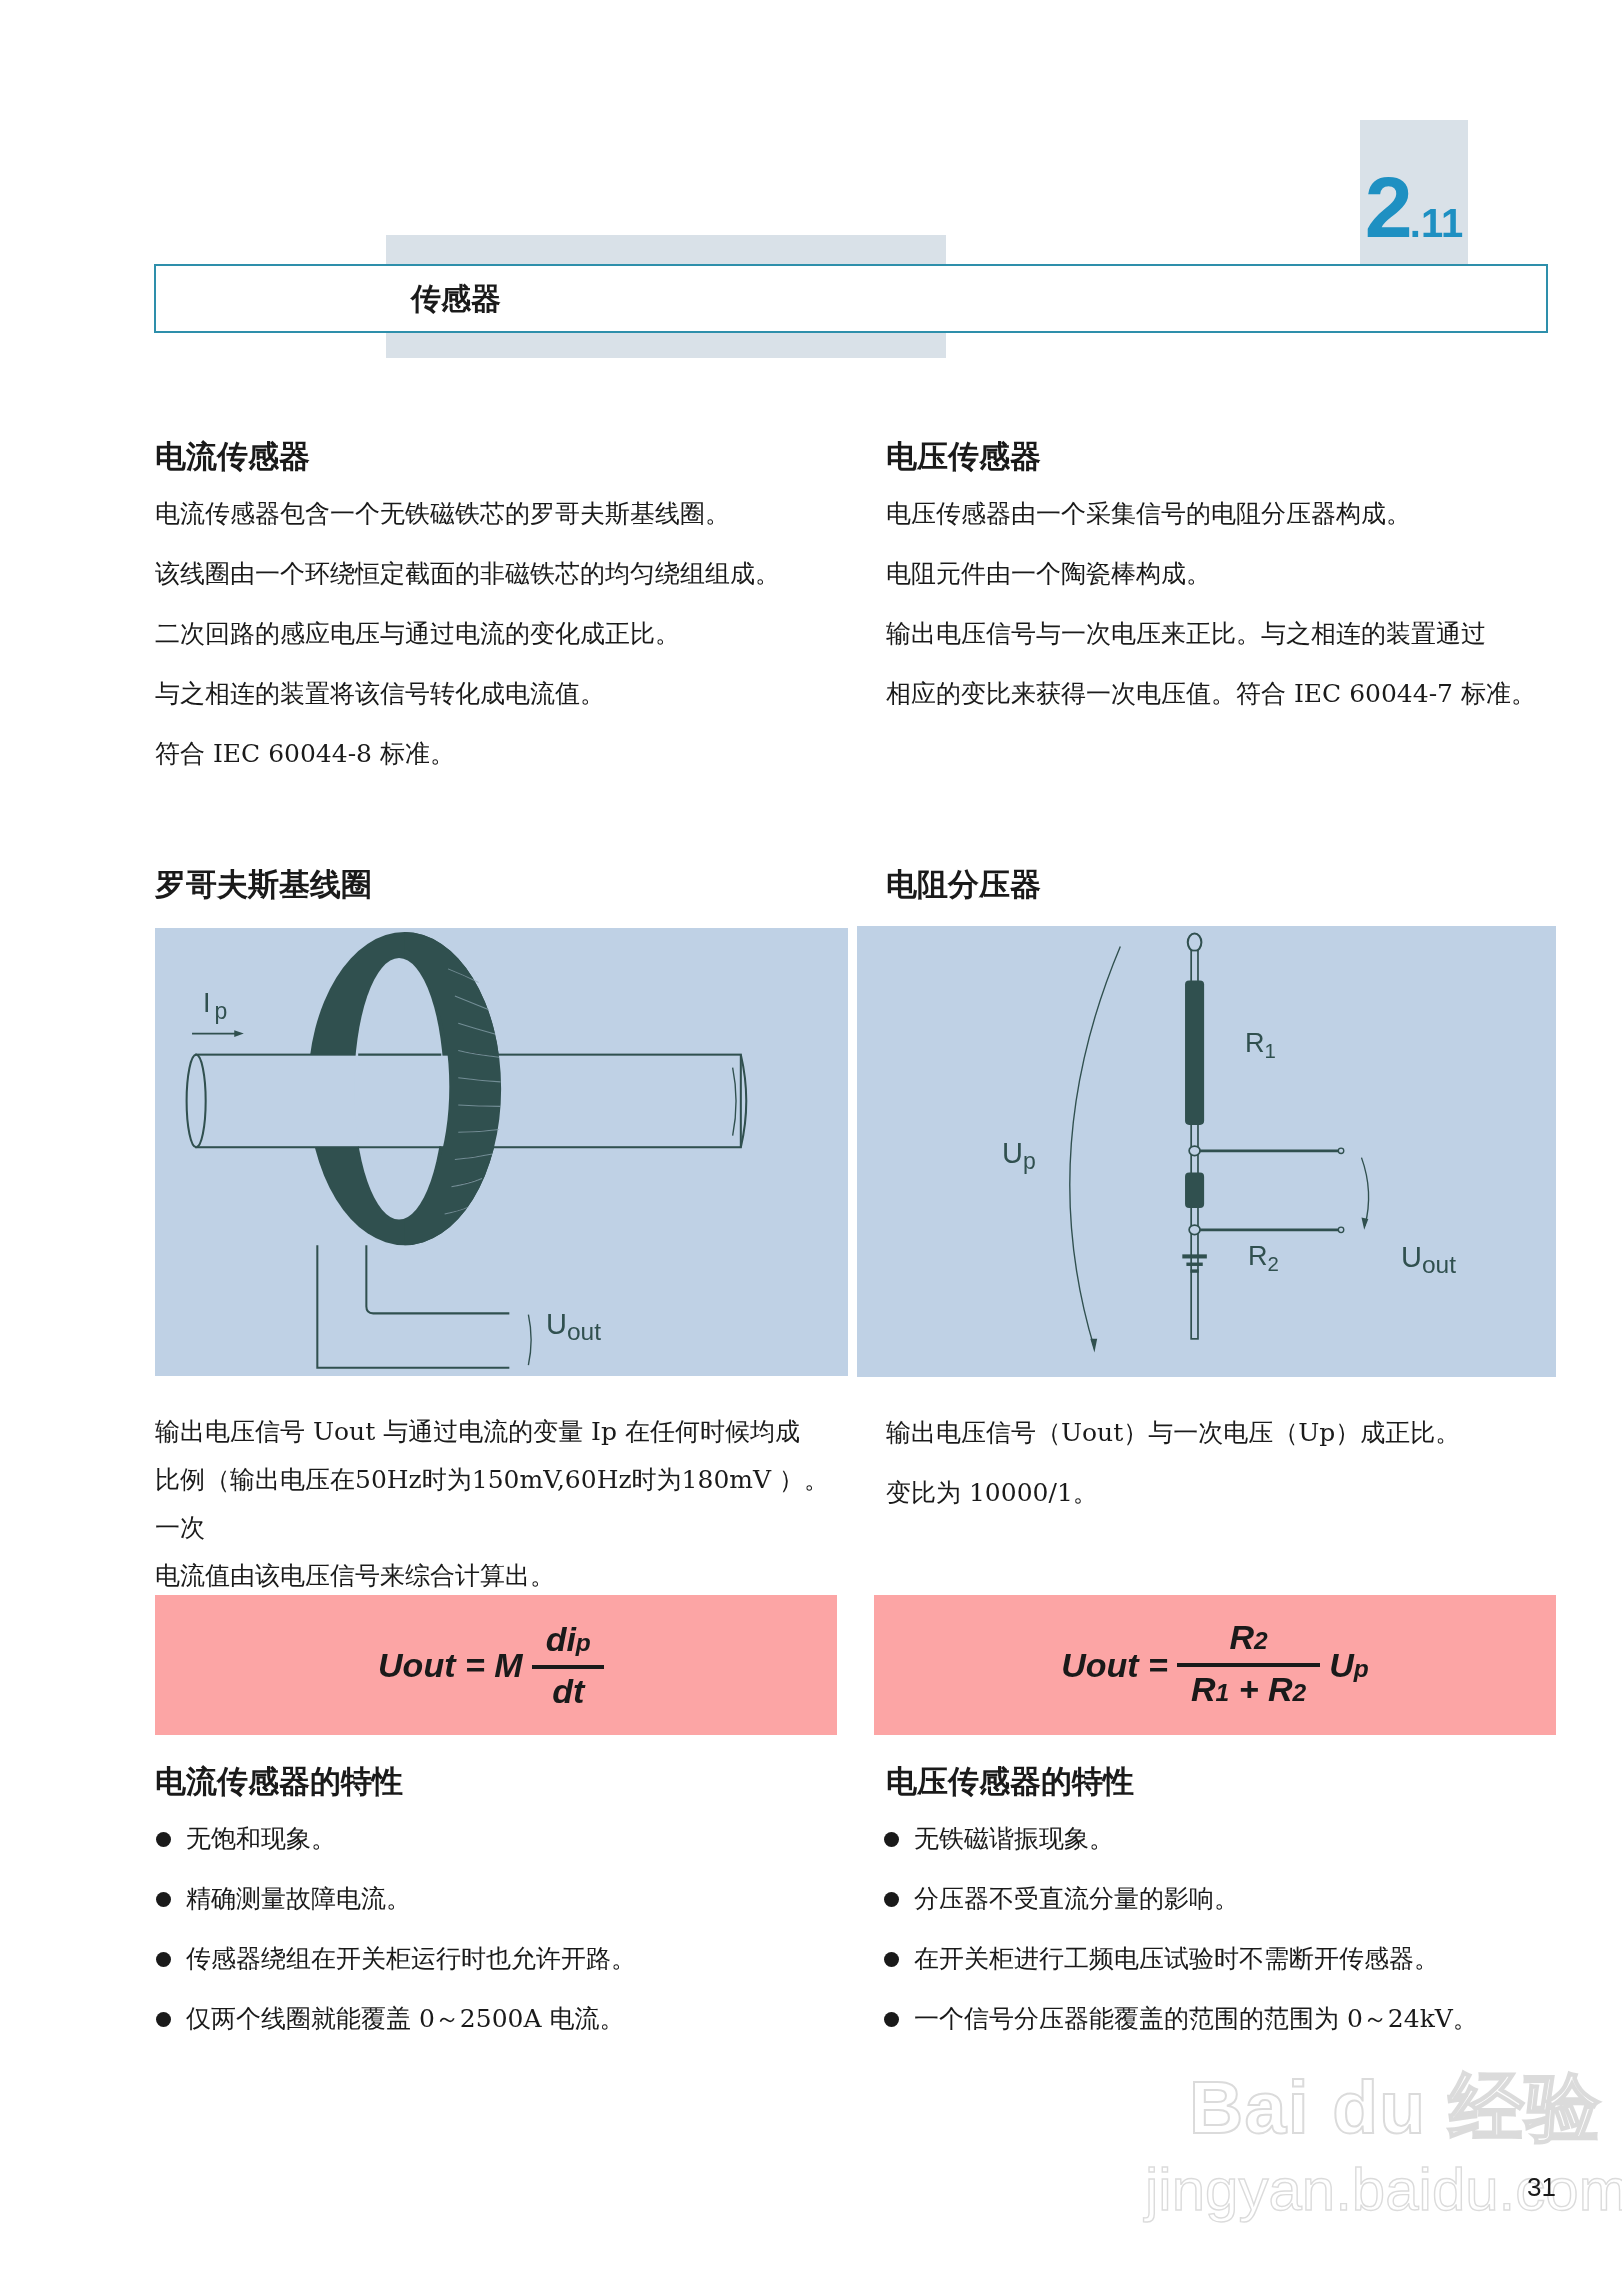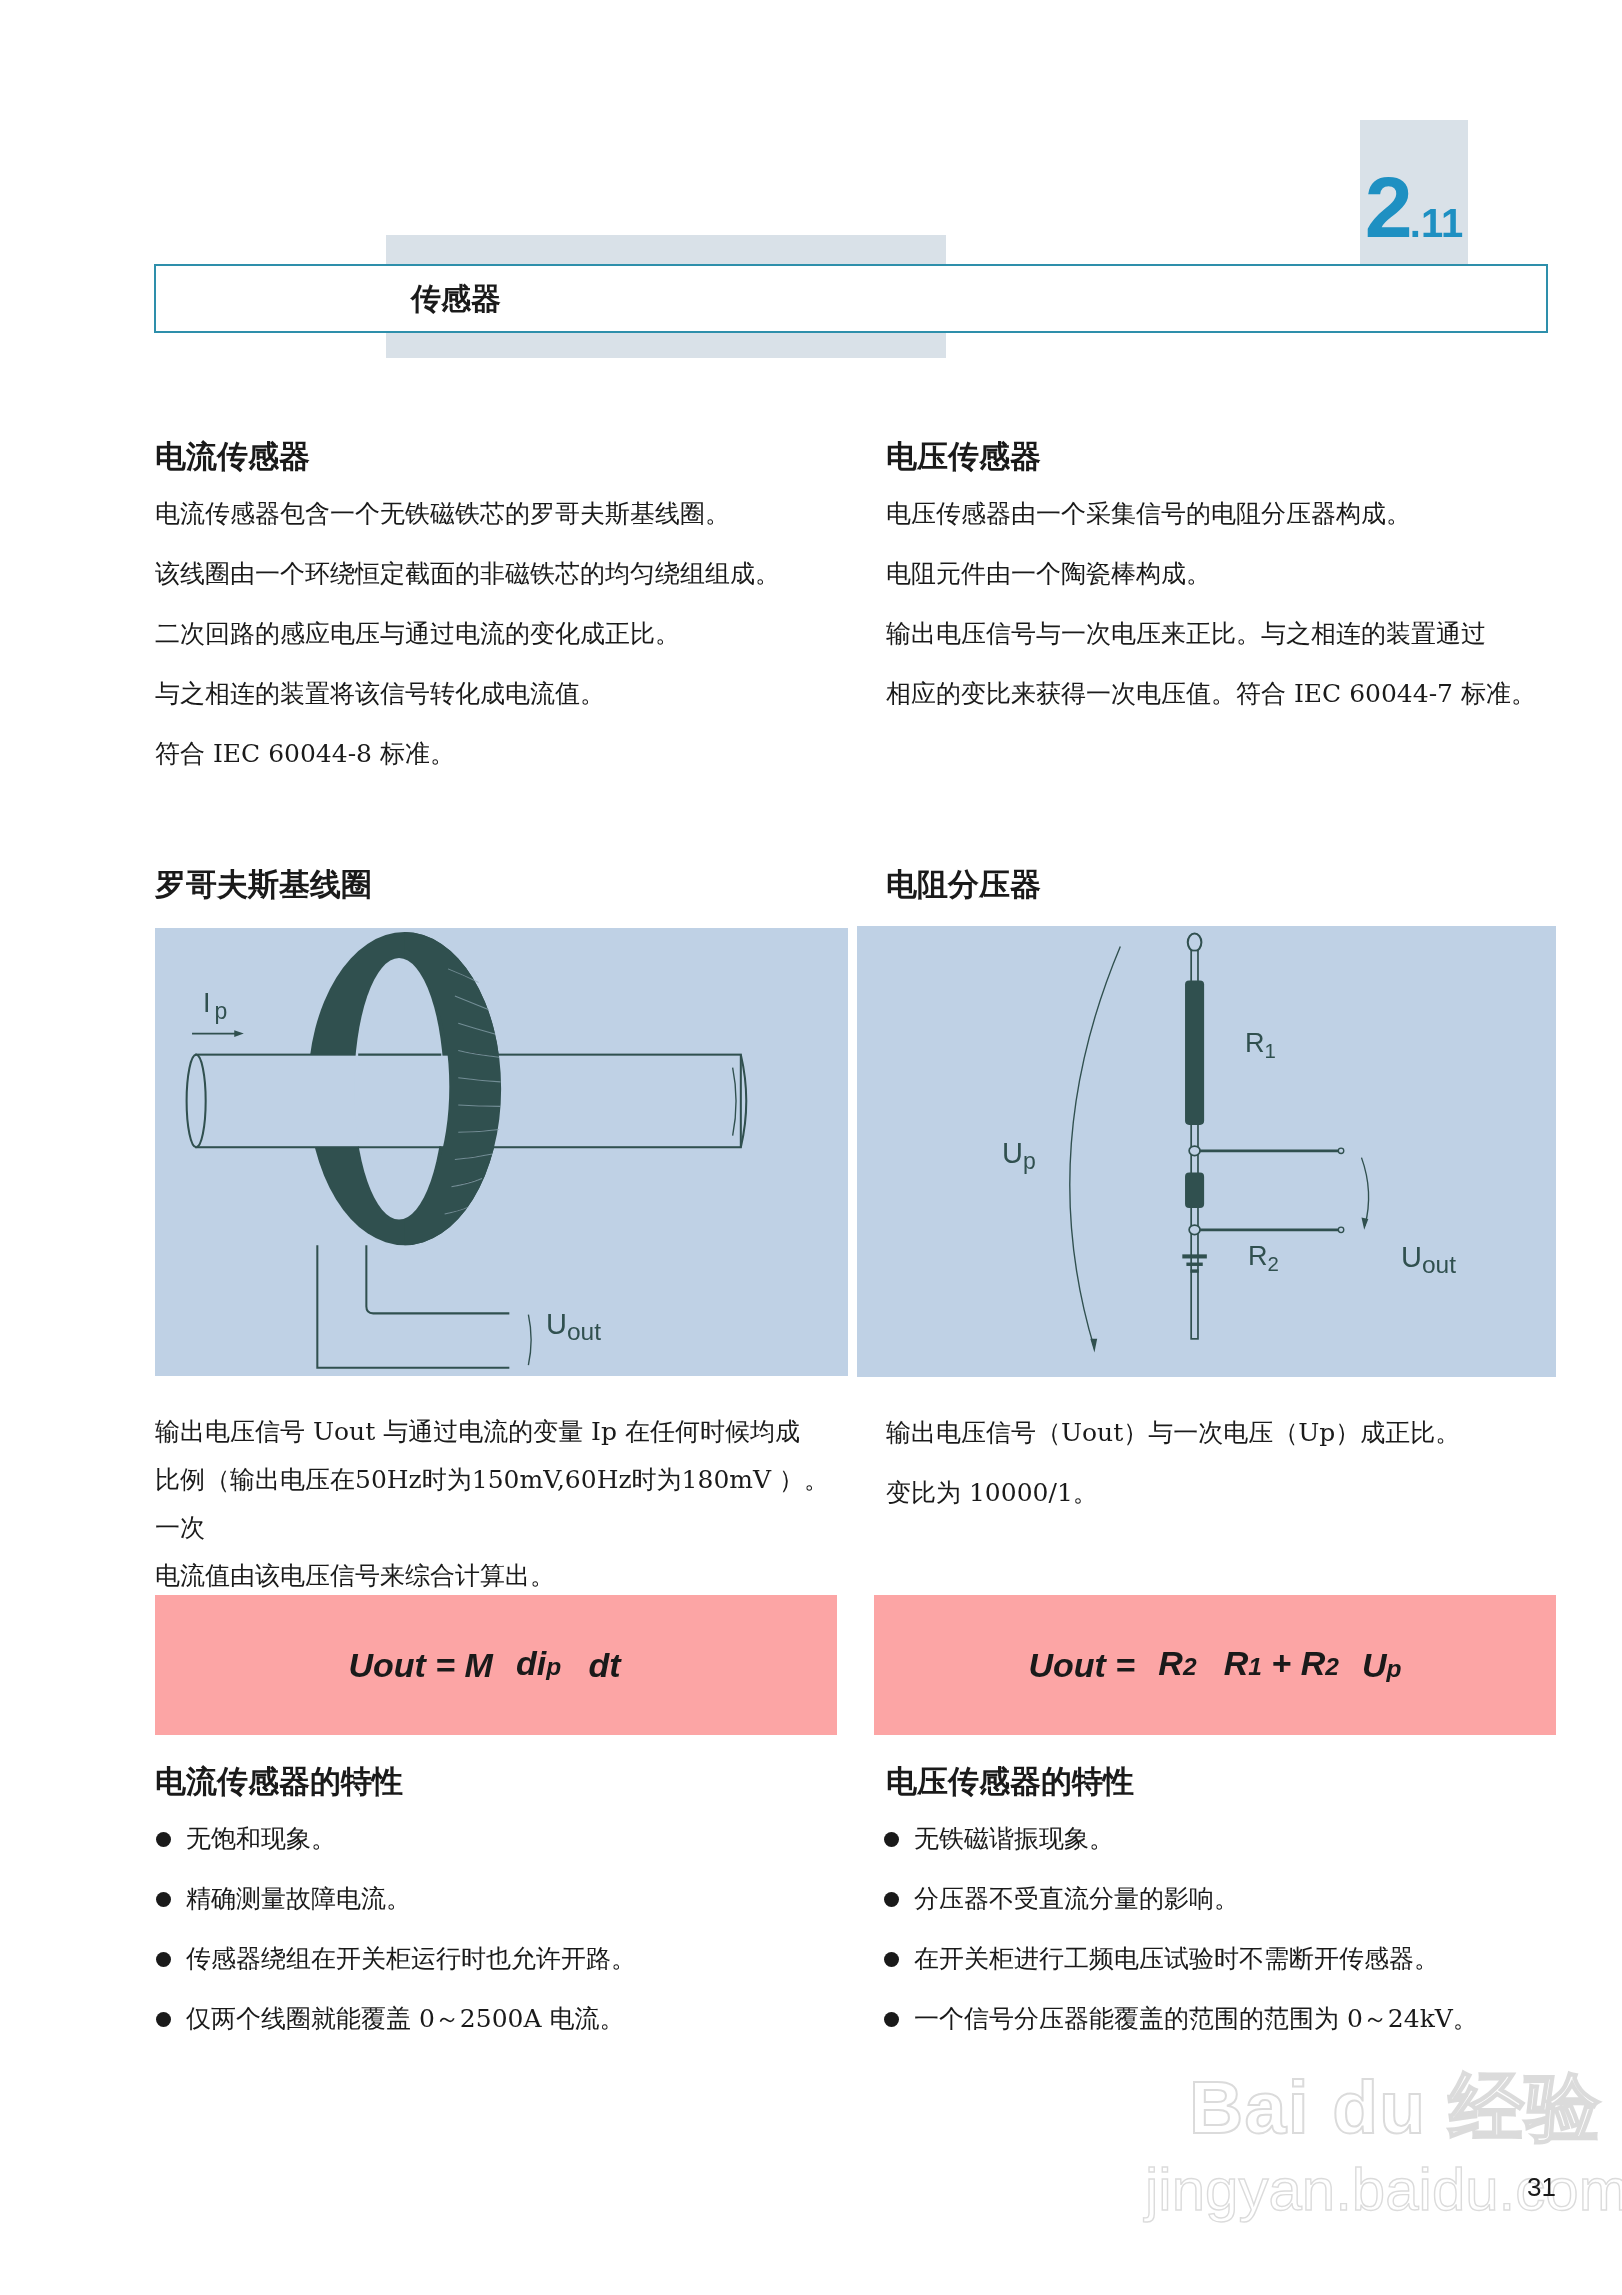--- a/index.html
+++ b/index.html
@@ -16,21 +16,21 @@
   .title-bg { left:386px; top:235px; width:560px; height:123px; background:#d9e1e8; }
   .title-box { left:154px; top:264px; width:1390px; height:65px; border:2.7px solid #2e8fab; background:#ffffff; border-left-width:2px; }
   .title-text { left:411px; top:279px; font-size:30px; font-weight:bold; }
 
   .h2 { font-size:31px; font-weight:bold; font-family:"DejaVu Sans","Liberation Sans",sans-serif; }
   .p { font-size:25px; line-height:60px; }
 
   .fig { background:#bfd1e5; }
   .formula { background:#fca5a5; display:flex; align-items:center; justify-content:center; }
   .fm { font-family:"Liberation Sans","DejaVu Sans",sans-serif; font-weight:bold; font-style:italic; font-size:34px; color:#1a1a1a; }
-  .frac { display:inline-flex; flex-direction:row; align-items:center; vertical-align:middle; margin:0 9.5px; }
+  .frac { display:inline-flex; flex-direction:column; align-items:center; vertical-align:middle; margin:0 9.5px; }
   .frac .num, .frac .den { padding:0 13.6px; line-height:44px; }
   .frac .bar { height:4.1px; background:#1a1a1a; align-self:stretch; }
   .sub { font-size:24.5px; }
 
   ul.bul { list-style:none; margin:0; padding:0; }
   ul.bul li { font-size:25px; line-height:60px; position:relative; padding-left:31px; }
   ul.bul li::before { content:""; position:absolute; left:1.4px; top:23px; width:15px; height:15px; border-radius:50%; background:#1a1a1a; }
 
   .page-num { left:1515px; top:2172px; font-size:26px;padding-left:12px; }
   .watermark { left:1145px; top:2058px; opacity:0.35; }

